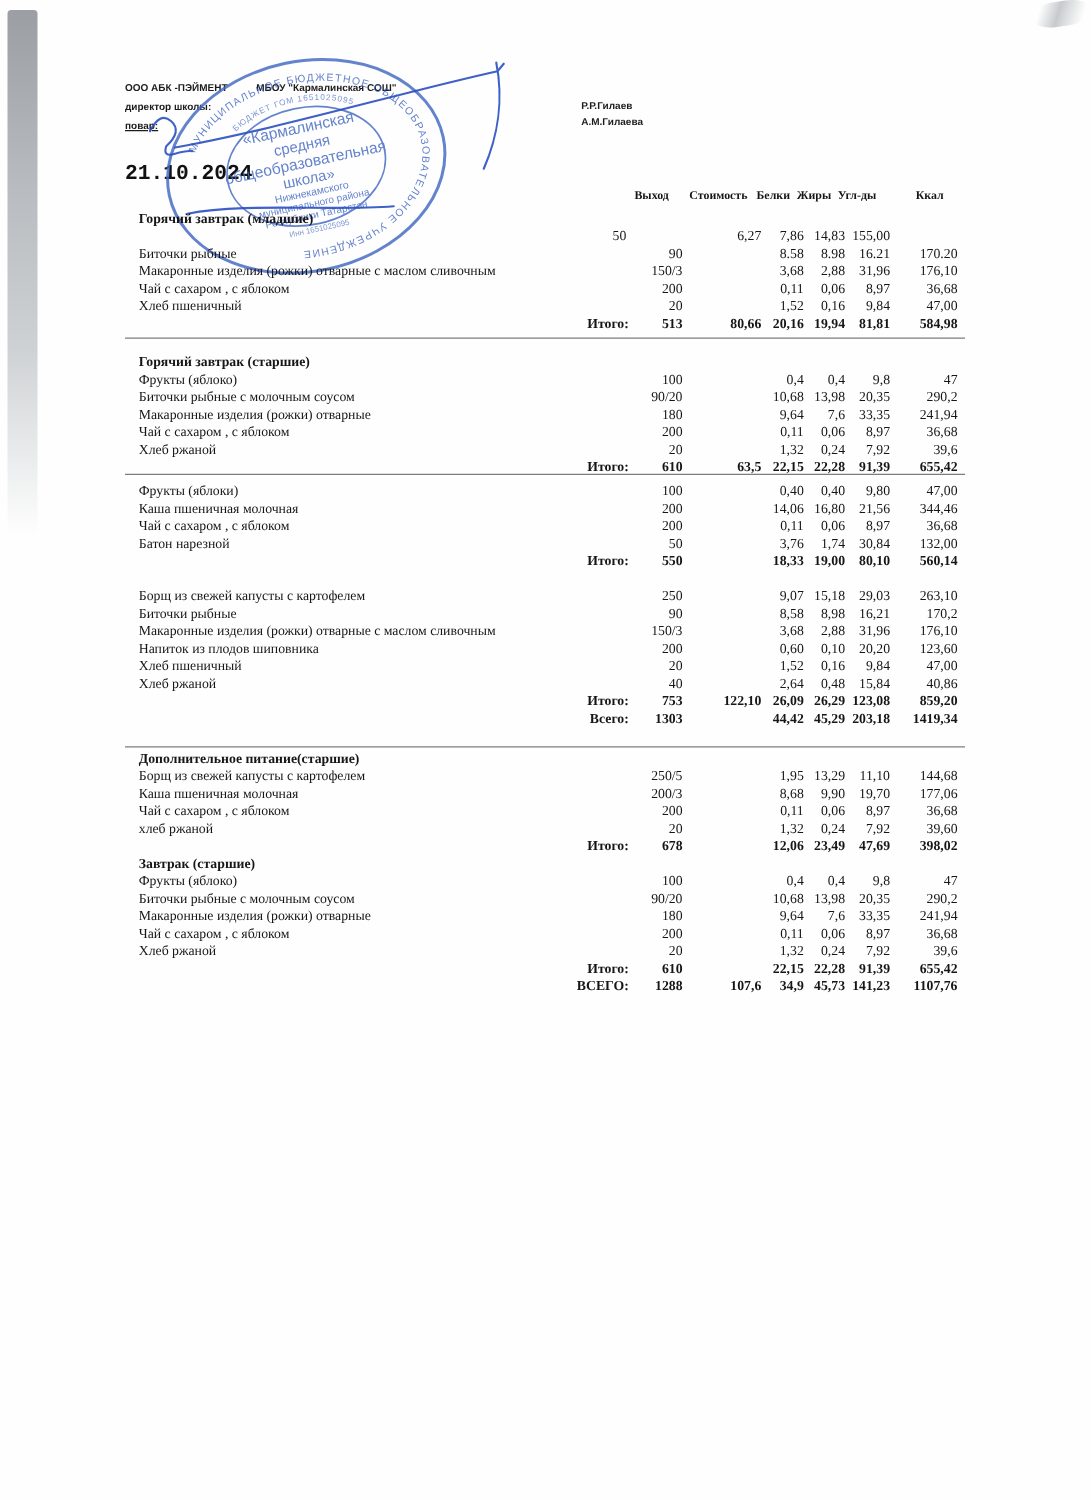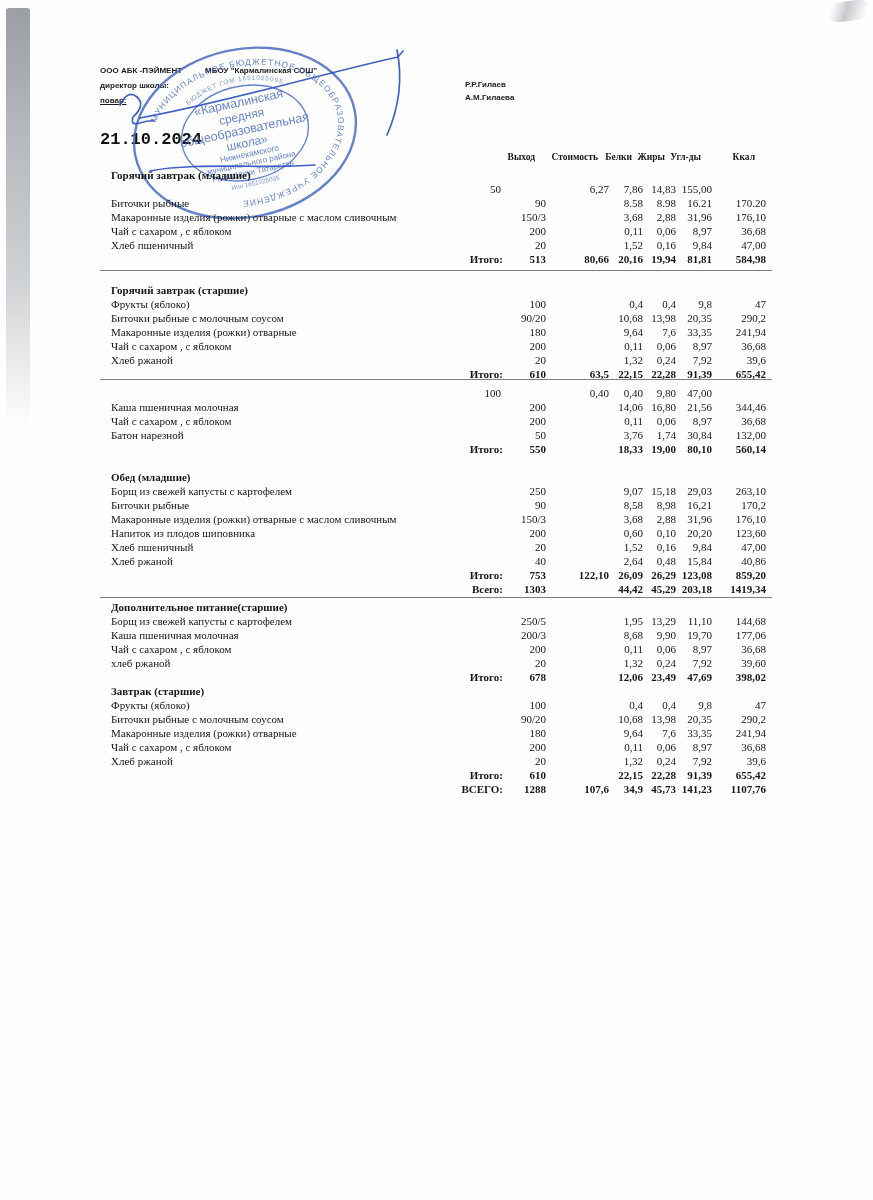--- a/index.html
+++ b/index.html
@@ -238,20 +238,23 @@
           <div class="c ">63,5</div>
           <div class="c ">22,15</div>
           <div class="c ">22,28</div>
           <div class="c ">91,39</div>
           <div class="c ">655,42</div>
         </div>
       </div>
       <div class="divider d2"></div>
       <div class="section s3">
         <div class="trow">
+          <div class="c cname">
+            <span>Фрукты (яблоки)</span>
+          </div>
           <div class="c ">100</div>
           <div class="c "></div>
           <div class="c ">0,40</div>
           <div class="c ">0,40</div>
           <div class="c ">9,80</div>
           <div class="c ">47,00</div>
         </div>
         <div class="trow">
           <div class="c cname">
             <span>Каша пшеничная молочная</span>
@@ -291,21 +294,20 @@
           </div>
           <div class="c ">550</div>
           <div class="c "></div>
           <div class="c ">18,33</div>
           <div class="c ">19,00</div>
           <div class="c ">80,10</div>
           <div class="c ">560,14</div>
         </div>
       </div>
       <div class="section s4">
-        <div class="sec-title">Обед (младшие)</div>
         <div class="trow">
           <div class="c cname">
             <span>Борщ  из свежей капусты с картофелем</span>
           </div>
           <div class="c ">250</div>
           <div class="c "></div>
           <div class="c ">9,07</div>
           <div class="c ">15,18</div>
           <div class="c ">29,03</div>
           <div class="c ">263,10</div>

